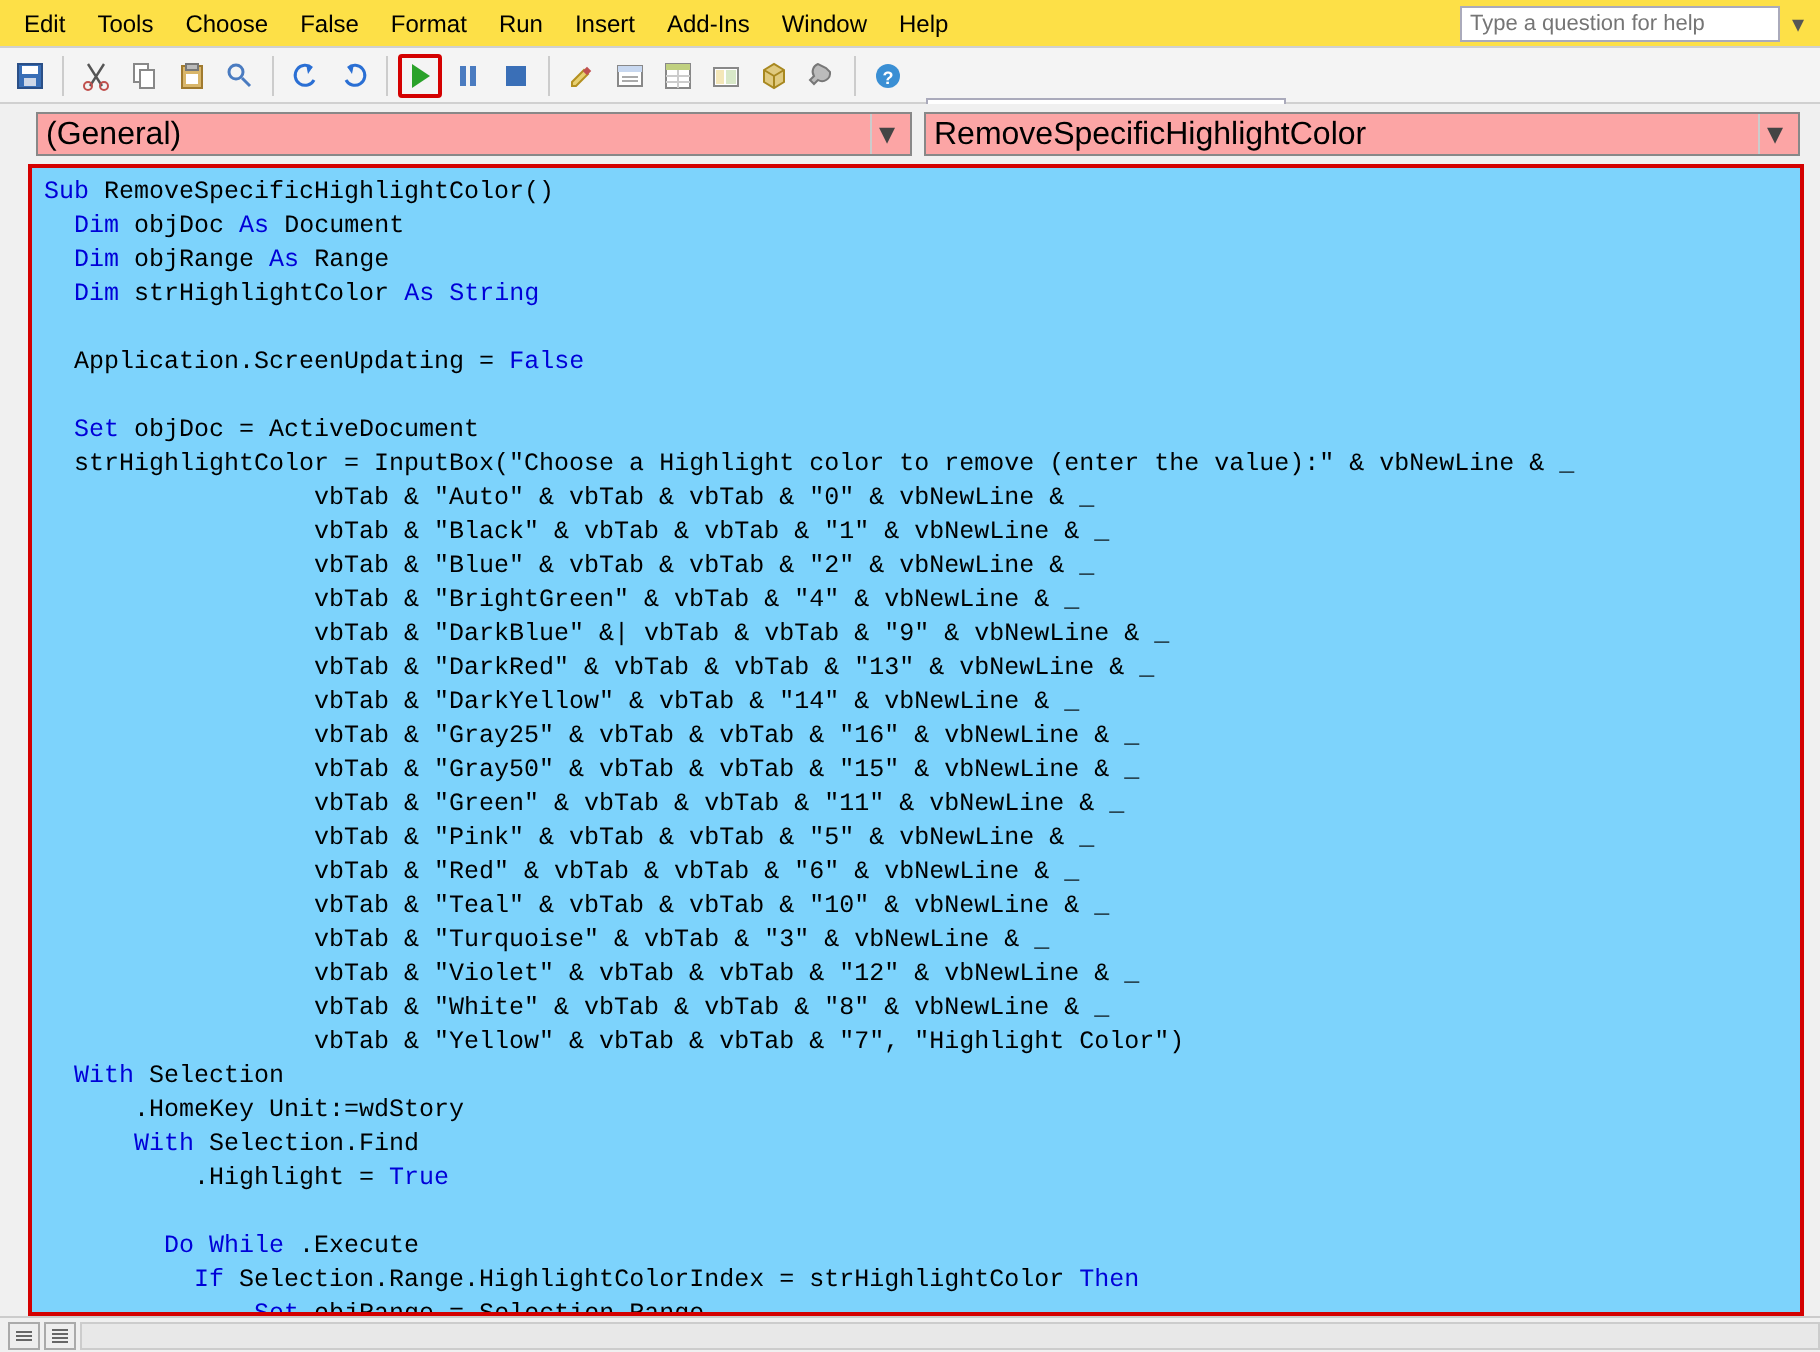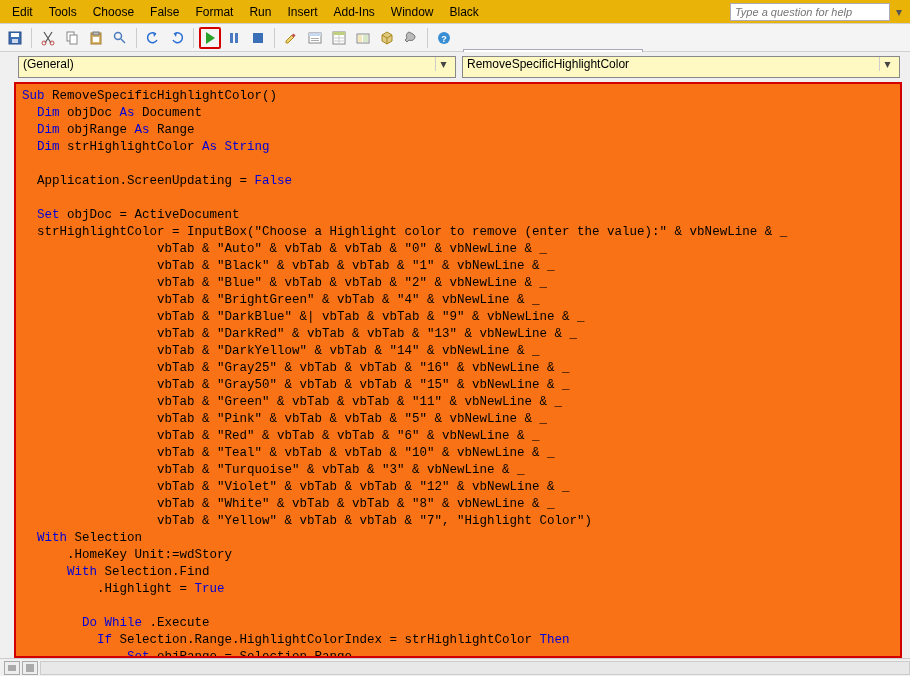--- a/index.html
+++ b/index.html
@@ -8,40 +8,39 @@
   font-size: 12px;
   background: #f0f0f0;
   width: 910px;
   height: 676px;
   overflow: hidden;
   color: #000;
 }
 .menubar {
   display: flex;
   align-items: center;
-  background: #eab308;
+  background: #fde047;
   border-bottom: 1px solid #d0d0d0;
   height: 24px;
   padding: 0 4px;
 }
 .menubar .menu-item {
   padding: 3px 8px;
   cursor: default;
 }
 .menubar .spacer { flex: 1; }
 .menubar .help-box {
   width: 160px;
   height: 18px;
   border: 1px solid #aab;
   background: #fff;
   font-size: 11px;
   color: #888;
   padding: 1px 4px;
   margin-right: 2px;
-  font-style: italic;
 }
 .menubar .help-drop {
   display: inline-flex;
   align-items: center;
   padding: 0 4px;
   color: #555;
 }
 .toolbar {
   display: flex;
   align-items: center;
@@ -91,38 +90,38 @@
 }
 .dropdown-row {
   display: flex;
   padding: 4px 10px 4px 18px;
   gap: 6px;
   background: #f0f0f0;
 }
 .combo {
   flex: 1;
   height: 22px;
-  background: #fef9c3;
+  background: #fca5a5;
   border: 1px solid #888;
   display: flex;
-  align-items: flex-start;
+  align-items: flex-end;
   padding: 0 4px;
-  font-size: 12px;
+  font-size: 16px;
   justify-content: space-between;
 }
 .combo .arrow {
   width: 16px;
   text-align: center;
   color: #444;
   border-left: 1px solid #ccc;
 }
 .code-container {
   margin: 0 8px 0 14px;
   border: 2px solid #d40000;
-  background: #f97316;
+  background: #7dd3fc;
   flex: 1;
   overflow: hidden;
   position: relative;
 }
 .code-inner {
   padding: 4px 6px;
   font-family: Consolas, "Courier New", monospace;
   font-size: 12.5px;
   line-height: 17px;
   white-space: pre;
@@ -162,21 +161,21 @@
 <div class="menubar">
   <span class="menu-item">Edit</span>
   <span class="menu-item">Tools</span>
   <span class="menu-item">Choose</span>
   <span class="menu-item">False</span>
   <span class="menu-item">Format</span>
   <span class="menu-item">Run</span>
   <span class="menu-item">Insert</span>
   <span class="menu-item">Add-Ins</span>
   <span class="menu-item">Window</span>
-  <span class="menu-item">Black</span>
+  <span class="menu-item">Help</span>
   <span class="spacer"></span>
   <input class="help-box" placeholder="Type a question for help" style="">
   <span class="help-drop">▾</span>
 </div>
 
 <div class="toolbar">
   <span class="tb-btn">
     <svg viewBox="0 0 16 16">
         <rect x="2" y="2" width="12" height="12" fill="#3a6fb7" stroke="#2a4f87"></rect>
         <rect x="4" y="3" width="8" height="4" fill="#fff"></rect>

